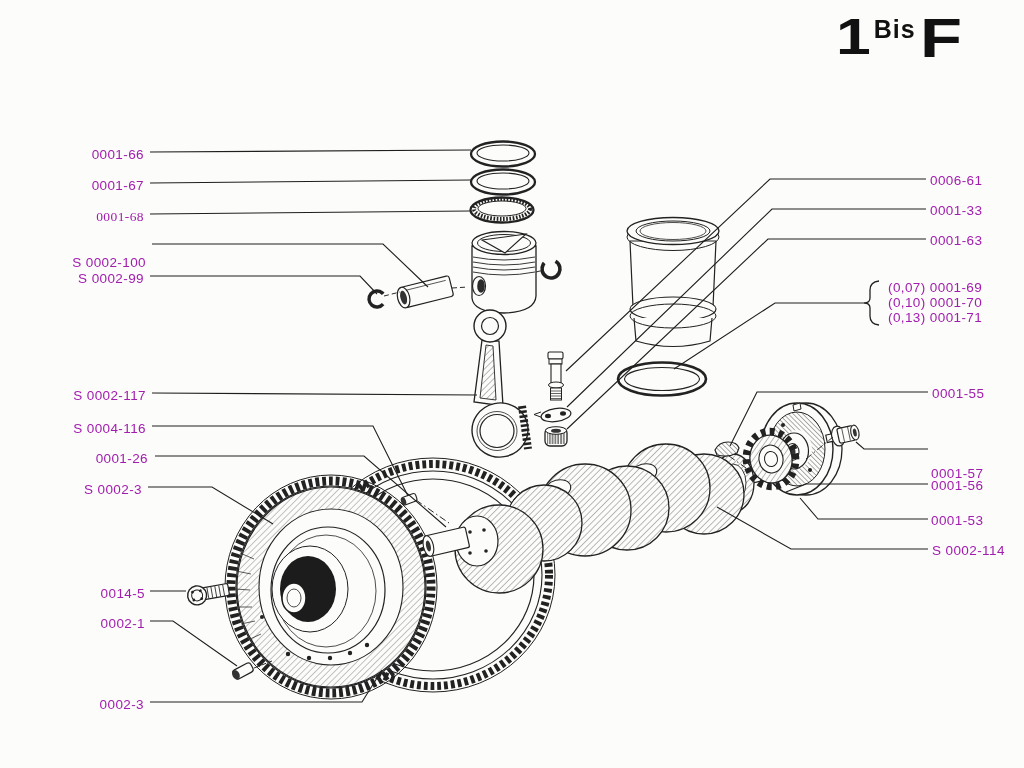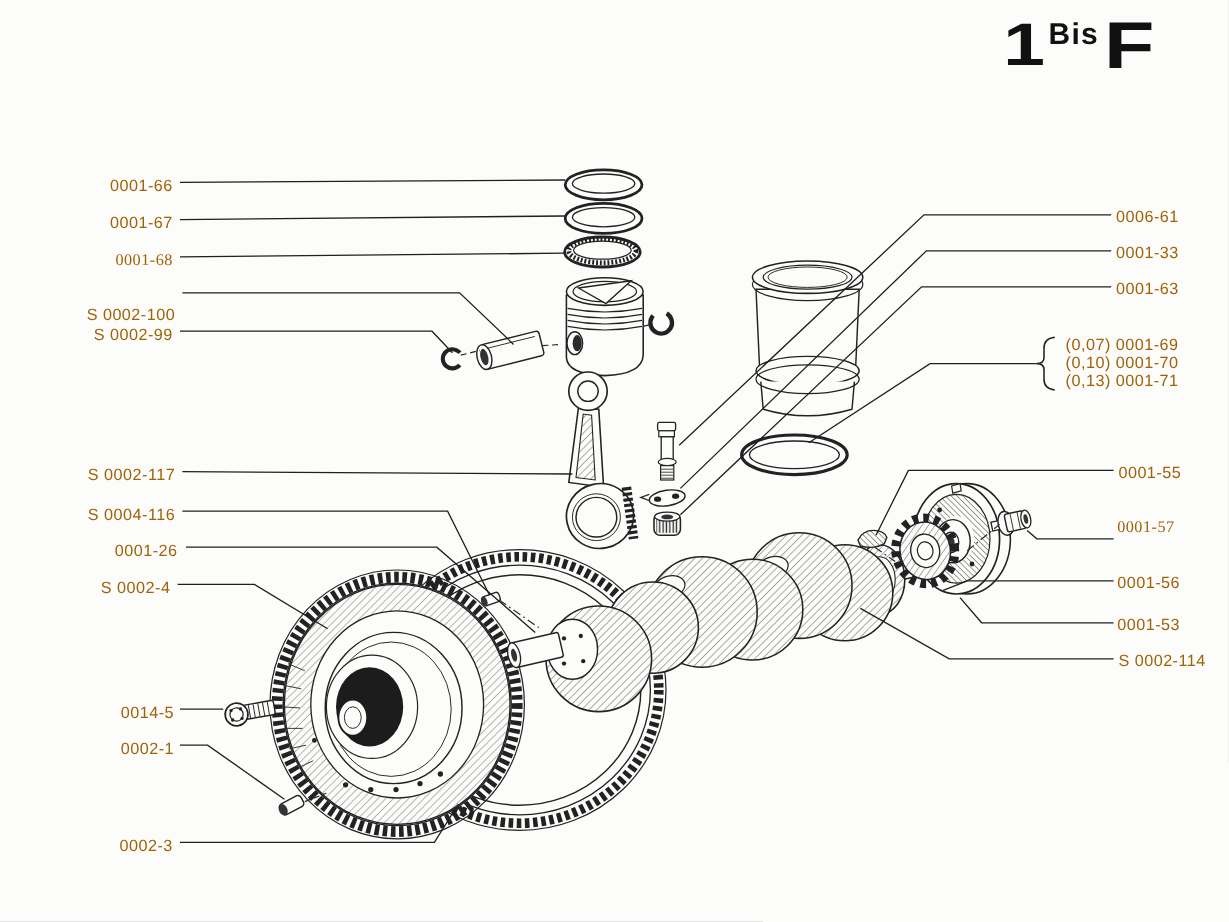--- a/index.html
+++ b/index.html
@@ -2,21 +2,21 @@
 <html><head>
 <meta charset="utf-8">
 <style>
   html,body{margin:0;padding:0;background:#d9d9d9;}
   .page{position:relative;width:1024px;height:768px;background:#fcfcfa;overflow:hidden;
         font-family:"Liberation Sans",sans-serif;}
   svg.art{position:absolute;left:0;top:0;}
   .ink{stroke:#222;fill:none;}
   #labels-layer{position:absolute;left:0;top:0;width:100%;height:100%;pointer-events:none;}
   .part-label{position:absolute;font-size:13.5px;line-height:14px;letter-spacing:.4px;
-              color:#a16207;white-space:nowrap;}
+              color:#a21caf;white-space:nowrap;}
   .part-label.right{transform:translateX(-100%);}
   .leader{fill:none;stroke:#1f1f1f;stroke-width:1.1;}
   .cdash{fill:none;stroke:#2a2a2a;stroke-width:1;stroke-dasharray:5 3;}
   .cdashdot{fill:none;stroke:#2a2a2a;stroke-width:1;stroke-dasharray:7 3 1.5 3;}
   .logo{position:absolute;left:836px;top:16px;display:flex;align-items:flex-start;color:#111;font-weight:bold;}
   .logo-digit{display:inline-block;font-size:50px;line-height:42px;transform:scaleX(1.25);transform-origin:0 0;margin-right:10px;}
   .logo-sup{display:inline-block;font-size:25px;line-height:24px;margin-top:1px;letter-spacing:1px;text-align:center;}
   .logo-letter{display:inline-block;font-size:55px;line-height:44px;margin-left:4px;transform:scaleX(1.25);transform-origin:0 0;}
 </style>
 </head>
@@ -303,29 +303,29 @@
 
   <div id="labels-layer">
       <div class="part-label right" style="left: 144px; top: 148px;">0001-66</div>
       <div class="part-label right" style="left: 144px; top: 179px;">0001-67</div>
       <div class="part-label right" style="left: 144px; top: 210px; font-family: Liberation Serif, serif;">0001-68</div>
       <div class="part-label right" style="left: 146px; top: 240px; margin-top: 16px;">S 0002-100</div>
       <div class="part-label right" style="left: 144px; top: 272px;">S 0002-99</div>
       <div class="part-label right" style="left: 146px; top: 389px;">S 0002-117</div>
       <div class="part-label right" style="left: 146px; top: 422px;">S 0004-116</div>
       <div class="part-label right" style="left: 148px; top: 452px;">0001-26</div>
-      <div class="part-label right" style="left: 142px; top: 483px;">S 0002-4</div>
+      <div class="part-label right" style="left: 142px; top: 483px;">S 0002-3</div>
       <div class="part-label right" style="left: 145px; top: 587px;">0014-5</div>
       <div class="part-label right" style="left: 145px; top: 617px;">0002-1</div>
       <div class="part-label right" style="left: 144px; top: 698px;">0002-3</div>
       <div class="part-label" style="left: 930px; top: 174px;">0006-61</div>
       <div class="part-label" style="left: 930px; top: 204px;">0001-33</div>
       <div class="part-label" style="left: 930px; top: 234px;">0001-63</div>
       <div class="part-label" style="left: 932px; top: 387px;">0001-55</div>
-      <div class="part-label" style="left: 931px; top: 432px; font-family: Liberation Serif, serif;">0001-57</div>
+      <div class="part-label" style="left: 931px; top: 467px;">0001-57</div>
       <div class="part-label" style="left: 931px; top: 479px;">0001-56</div>
       <div class="part-label" style="left: 931px; top: 514px;">0001-53</div>
       <div class="part-label" style="left: 932px; top: 544px;">S 0002-114</div>
       <div class="part-label" style="left: 888px; top: 281px; text-align: center;">(0,07) 0001-69</div>
       <div class="part-label" style="left: 888px; top: 296px;">(0,10) 0001-70</div>
       <div class="part-label" style="left: 888px; top: 311px;">(0,13) 0001-71</div>
     </div>
 
   <div class="logo">
     <span class="logo-digit">1</span>

